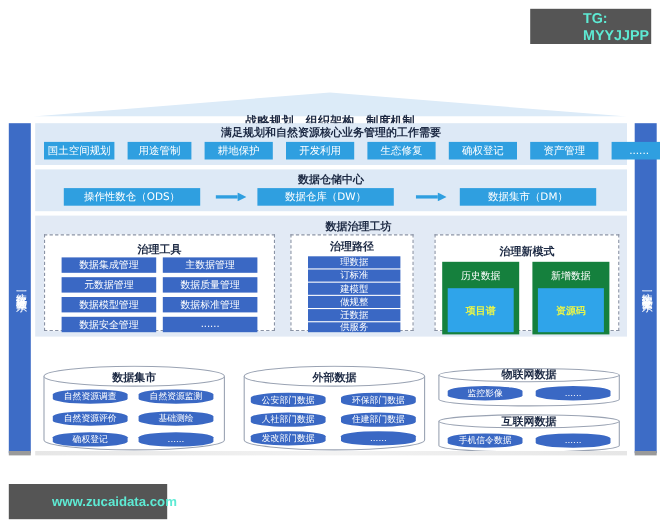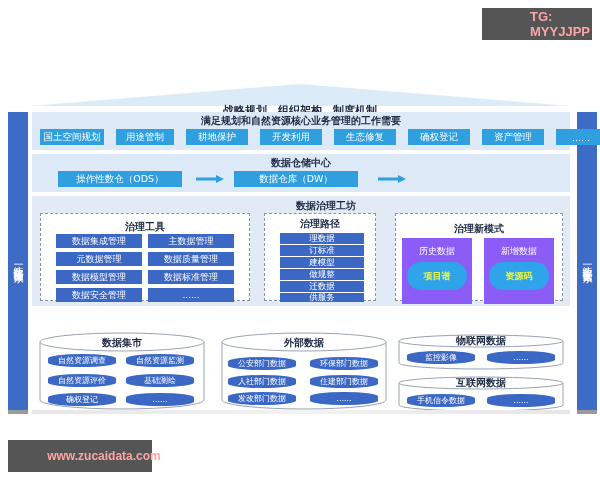--- a/index.html
+++ b/index.html
@@ -1,19 +1,19 @@
 <!DOCTYPE html>
 <html><head>
 <meta charset="utf-8">
 <style>
   * { box-sizing: border-box; margin: 0; padding: 0; }
   html, body { width: 600px; height: 480px; background: #ffffff; overflow: hidden; }
   body { position: relative; font-family: "DejaVu Sans", sans-serif; color: #222; }
 
-  .badge { position: absolute; background: #555555; color: #fca5a5; font-family: "Liberation Sans", sans-serif; font-weight: bold; display: flex; align-items: center; justify-content: center; padding-left: 48px; }
+  .badge { position: absolute; background: #555555; color: #5eead4; font-family: "Liberation Sans", sans-serif; font-weight: bold; display: flex; align-items: center; justify-content: center; padding-left: 48px; }
   .badge-tg { left: 482px; top: 8px; width: 110px; height: 32px; font-size: 13px; }
   .badge-www { left: 8px; top: 440px; width: 144px; height: 32px; font-size: 12px; }
 
   .roof { position: absolute; left: 30px; top: 82px; width: 540px; height: 24px; }
   .roof svg { position: absolute; left: 0; top: 0; }
   .roof-text { position: absolute; left: 0; top: 21px; width: 540px; text-align: center; font-size: 11px; font-weight: bold; color: #1d2a44; }
 
   .pillar { position: absolute; top: 112px; width: 20px; height: 300px; background: #3d6cc6; color: #fff; font-size: 10px; display: flex; align-items: center; justify-content: center; }
   .pillar-left { left: 8px; }
   .pillar-right { left: 577px; }
@@ -35,23 +35,23 @@
   .arrow { position: absolute; top: 4px; width: 28px; height: 8px; }
 
   .workshop { top: 196px; height: 110px; background: #e2eaf5; }
   .workshop-title { position: absolute; left: 240px; top: 3px; font-size: 10px; font-weight: bold; color: #1d2a44; margin-left: 24px; }
   .dash { position: absolute; border: 1px dashed #8a93a5; background: #ffffff; }
   .dash-title { position: absolute; left: 0; width: 100%; text-align: center; font-size: 10px; font-weight: bold; color: #1d2a44; }
 
   .blue-btn { position: absolute; background: #3a68c4; color: #fff; font-size: 9px; display: flex; align-items: center; justify-content: center; }
   .path-item { position: absolute; left: 15px; width: 84px; height: 11px; background: #3a68c4; color: #fff; font-size: 8.5px; display: flex; align-items: center; justify-content: center; }
 
-  .mode-card { position: absolute; top: 24px; width: 70px; height: 66px; background: #8b5cf6; }
+  .mode-card { position: absolute; top: 24px; width: 70px; height: 66px; background: #15803d; }
   .mode-card-title { position: absolute; top: 7px; width: 100%; text-align: center; color: #fff; font-size: 9px; }
-  .mode-inner { position: absolute; left: 5px; top: 24px; width: 60px; height: 28px; background: #2fa4ea; color: #e8f54a; font-size: 9px; font-weight: bold; display: flex; align-items: center; justify-content: center; border-radius: 14px; }
+  .mode-inner { position: absolute; left: 5px; top: 24px; width: 60px; height: 40px; background: #2fa4ea; color: #e8f54a; font-size: 9px; font-weight: bold; display: flex; align-items: center; justify-content: center; }
 
   .cyl { position: absolute; }
   .cyl svg { position: absolute; left: 0; top: 0; }
   .cyl-title { position: absolute; left: 0; width: 100%; text-align: center; font-size: 10px; font-weight: bold; color: #1d2a44; }
   .disk { position: absolute; height: 13px; background: #3a68c4; color: #fff; font-size: 8px; display: flex; align-items: center; justify-content: center; border-radius: 50% / 35%; }
 
   .ground { position: absolute; left: 32px; top: 410px; width: 538px; height: 4px; background: linear-gradient(90deg,#e6e6e6,#f2f2f2,#e6e6e6); }
 </style>
 </head>
 <body>
@@ -95,20 +95,21 @@
     <div class="dw-box" style="left:0;width:124px">操作性数仓（ODS）</div>
     <svg class="arrow" style="left:138px" viewBox="0 0 28 8">
       <rect x="0" y="2.5" width="20" height="3" fill="#2f9fe0"></rect>
         <polygon points="20,0 28,4 20,8" fill="#2f9fe0"></polygon>
     </svg>
     <div class="dw-box" style="left:176px;width:124px">数据仓库（DW）</div>
     <svg class="arrow" style="left:320px" viewBox="0 0 28 8">
       <rect x="0" y="2.5" width="20" height="3" fill="#2f9fe0"></rect>
         <polygon points="20,0 28,4 20,8" fill="#2f9fe0"></polygon>
     </svg>
+    <div class="dw-box" style="left:360px;width:124px">数据集市（DM）</div>
   </div>
 </div>
 
 <div class="layer workshop">
   <div class="workshop-title">数据治理工坊</div>
 
   <div class="dash" style="left:8px;top:17px;width:210px;height:88px">
     <div class="dash-title" style="top:6px">治理工具</div>
     <div class="blue-btn" style="left:15px;top:20px;width:86px;height:14px">数据集成管理</div>
     <div class="blue-btn" style="left:107px;top:20px;width:86px;height:14px">主数据管理</div>

